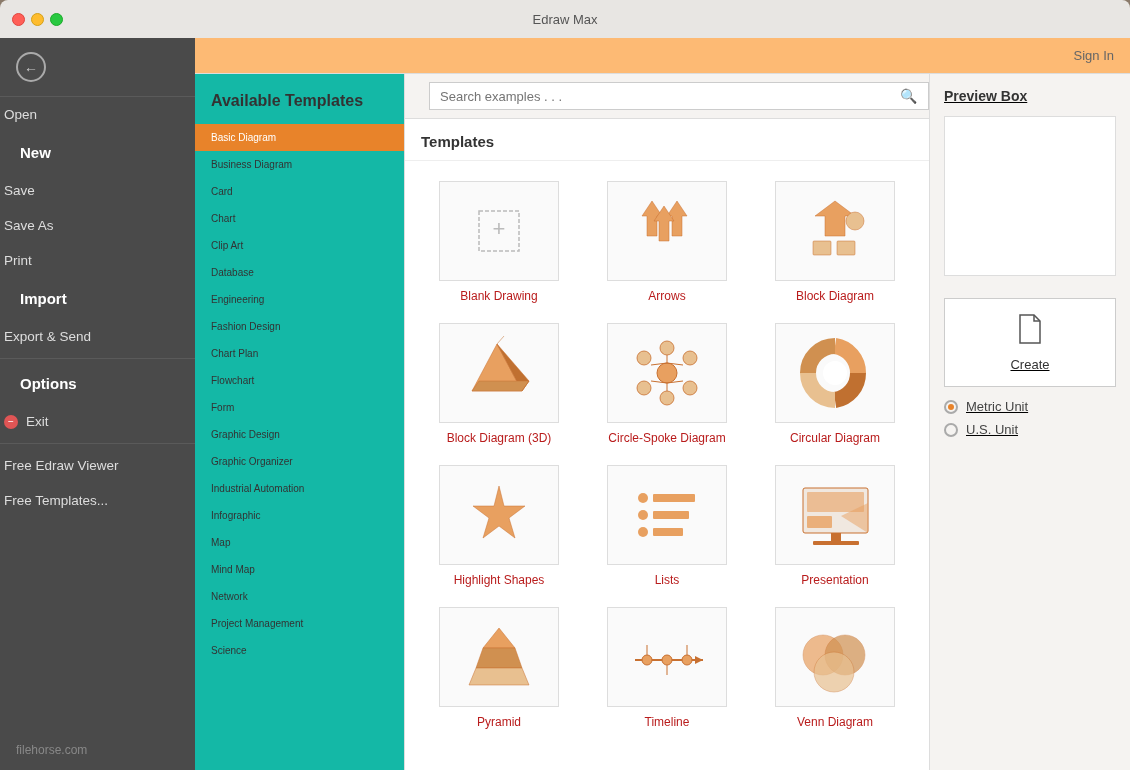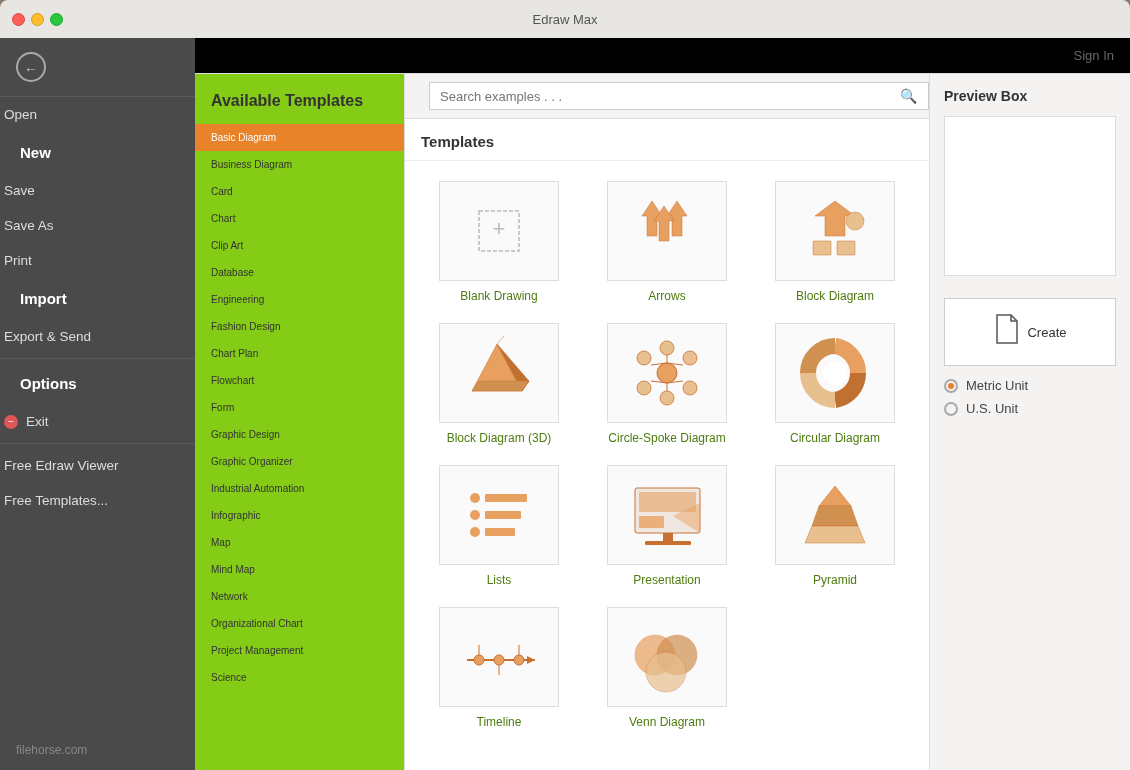--- a/index.html
+++ b/index.html
@@ -123,21 +123,21 @@
     }
     
     .content-area {
       flex: 1;
       display: flex;
       flex-direction: column;
       overflow: hidden;
     }
     
     .top-bar {
-      background: #000000;
+      background: #fdba74;
       padding: 10px 16px;
       display: flex;
       justify-content: flex-end;
       border-bottom: 1px solid #ddd;
     }
     .sign-in-btn {
       font-size: 13px;
       color: #666;
       cursor: pointer;
       background: none;
@@ -145,21 +145,21 @@
     }
     
     .template-area {
       flex: 1;
       display: flex;
       overflow: hidden;
     }
     
     .category-panel {
       width: 210px;
-      background: #84cc16;
+      background: #14b8a6;
       border-right: 1px solid #ddd;
       overflow-y: auto;
       padding: 10px 0;
     }
     .category-header {
       font-size: 16px;
       font-weight: 600;
       color: #333;
       padding: 8px 16px 14px;
     }
@@ -209,46 +209,47 @@
       height: 100px;
       border: 1px solid #ddd;
       background: #fafafa;
       display: flex;
       align-items: center;
       justify-content: center;
       margin-bottom: 8px;
     }
     .template-label {
       font-size: 12px;
-      color: #4d7c0f;
+      color: #b91c1c;
       text-align: center;
     }
     
     .preview-panel {
       width: 200px;
       background: #f5f3f1;
       padding: 14px;
       display: flex;
       flex-direction: column;
       gap: 12px;
+      text-decoration: underline;
     }
     .preview-title {
       font-size: 14px;
       font-weight: 600;
       color: #333;
     }
     .preview-box {
       width: 100%;
       height: 160px;
       background: #fff;
       border: 1px solid #ddd;
     }
     .create-btn {
       display: flex;
-      flex-direction: row;
+      flex-direction: column;
       align-items: center;
       justify-content: center;
       background: #fff;
       border: 1px solid #ccc;
       padding: 14px;
       cursor: pointer;
       gap: 6px;
       margin-top: 10px;
     }
     .create-btn-icon {
@@ -428,23 +429,20 @@
           <span>Infographic</span>
         </div>
         <div class="category-item">
           <span>Map</span>
         </div>
         <div class="category-item">
           <span>Mind Map</span>
         </div>
         <div class="category-item">
           <span>Network</span>
-        </div>
-        <div class="category-item">
-          <span>Organizational Chart</span>
         </div>
         <div class="category-item">
           <span>Project Management</span>
         </div>
         <div class="category-item">
           <span>Science</span>
         </div>
       </div>
 
       <div class="templates-panel">
@@ -544,20 +542,29 @@
                 <path d="M42,10 A27,27 0 0,1 65,37" fill="none" stroke="#e8a060" stroke-width="16"></path>
                 <path d="M65,37 A27,27 0 0,1 42,64" fill="none" stroke="#c07030" stroke-width="16"></path>
                 <path d="M42,64 A27,27 0 0,1 15,37" fill="none" stroke="#e8c090" stroke-width="16"></path>
                 <path d="M15,37 A27,27 0 0,1 42,10" fill="none" stroke="#d09050" stroke-width="16"></path>
                 <circle cx="42" cy="37" r="12" fill="white" stroke="none"></circle>
               </svg>
             </div>
             <span class="template-label">Circular Diagram</span>
           </div>
 
+          <div class="template-item">
+            <div class="template-thumb">
+              <svg width="85" height="75">
+
+                <polygon points="42,8 47,28 68,28 52,40 58,60 42,48 26,60 32,40 16,28 37,28" fill="#e8a060" stroke="#c87030" stroke-width="0.5"></polygon>
+              </svg>
+            </div>
+            <span class="template-label">Highlight Shapes</span>
+          </div>
 
           <div class="template-item">
             <div class="template-thumb">
               <svg width="85" height="75">
                 <circle cx="18" cy="20" r="5" fill="#e8a060"></circle>
                 <rect x="28" y="16" width="42" height="8" rx="1" fill="#e8a060"></rect>
                 <circle cx="18" cy="37" r="5" fill="#e8a060"></circle>
                 <rect x="28" y="33" width="36" height="8" rx="1" fill="#e8a060"></rect>
                 <circle cx="18" cy="54" r="5" fill="#e8a060"></circle>
                 <rect x="28" y="50" width="30" height="8" rx="1" fill="#e8a060"></rect>

